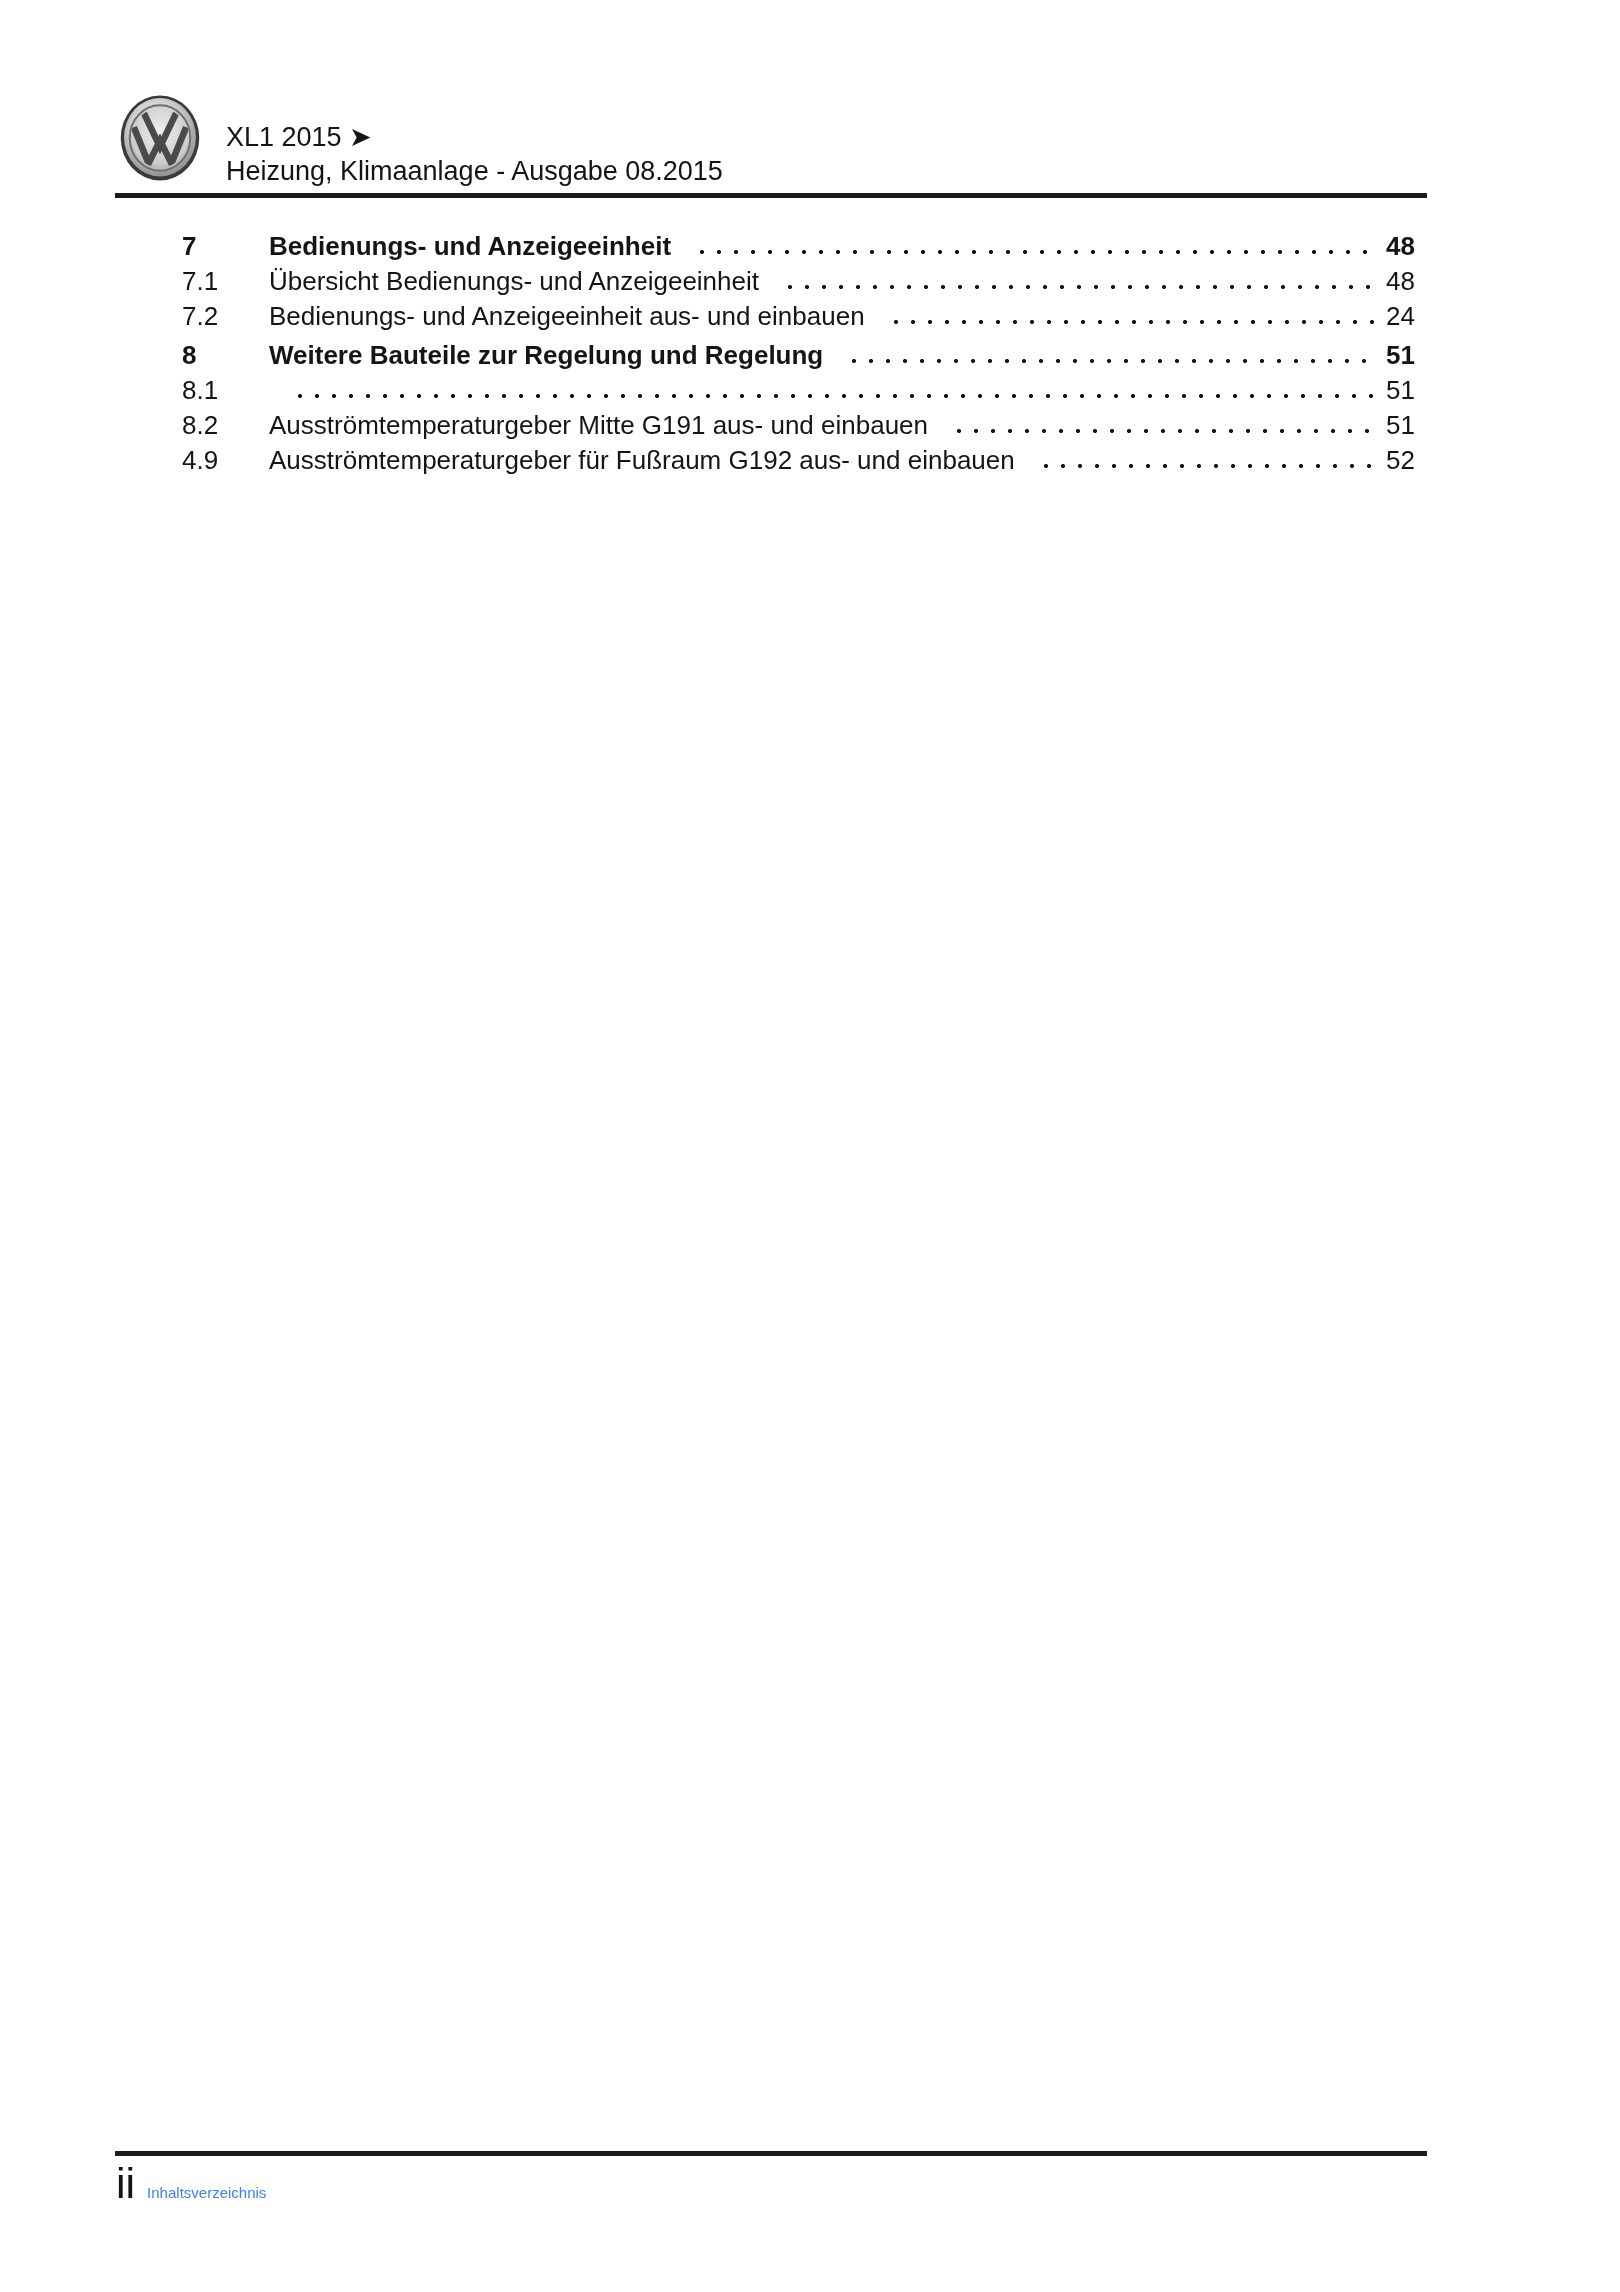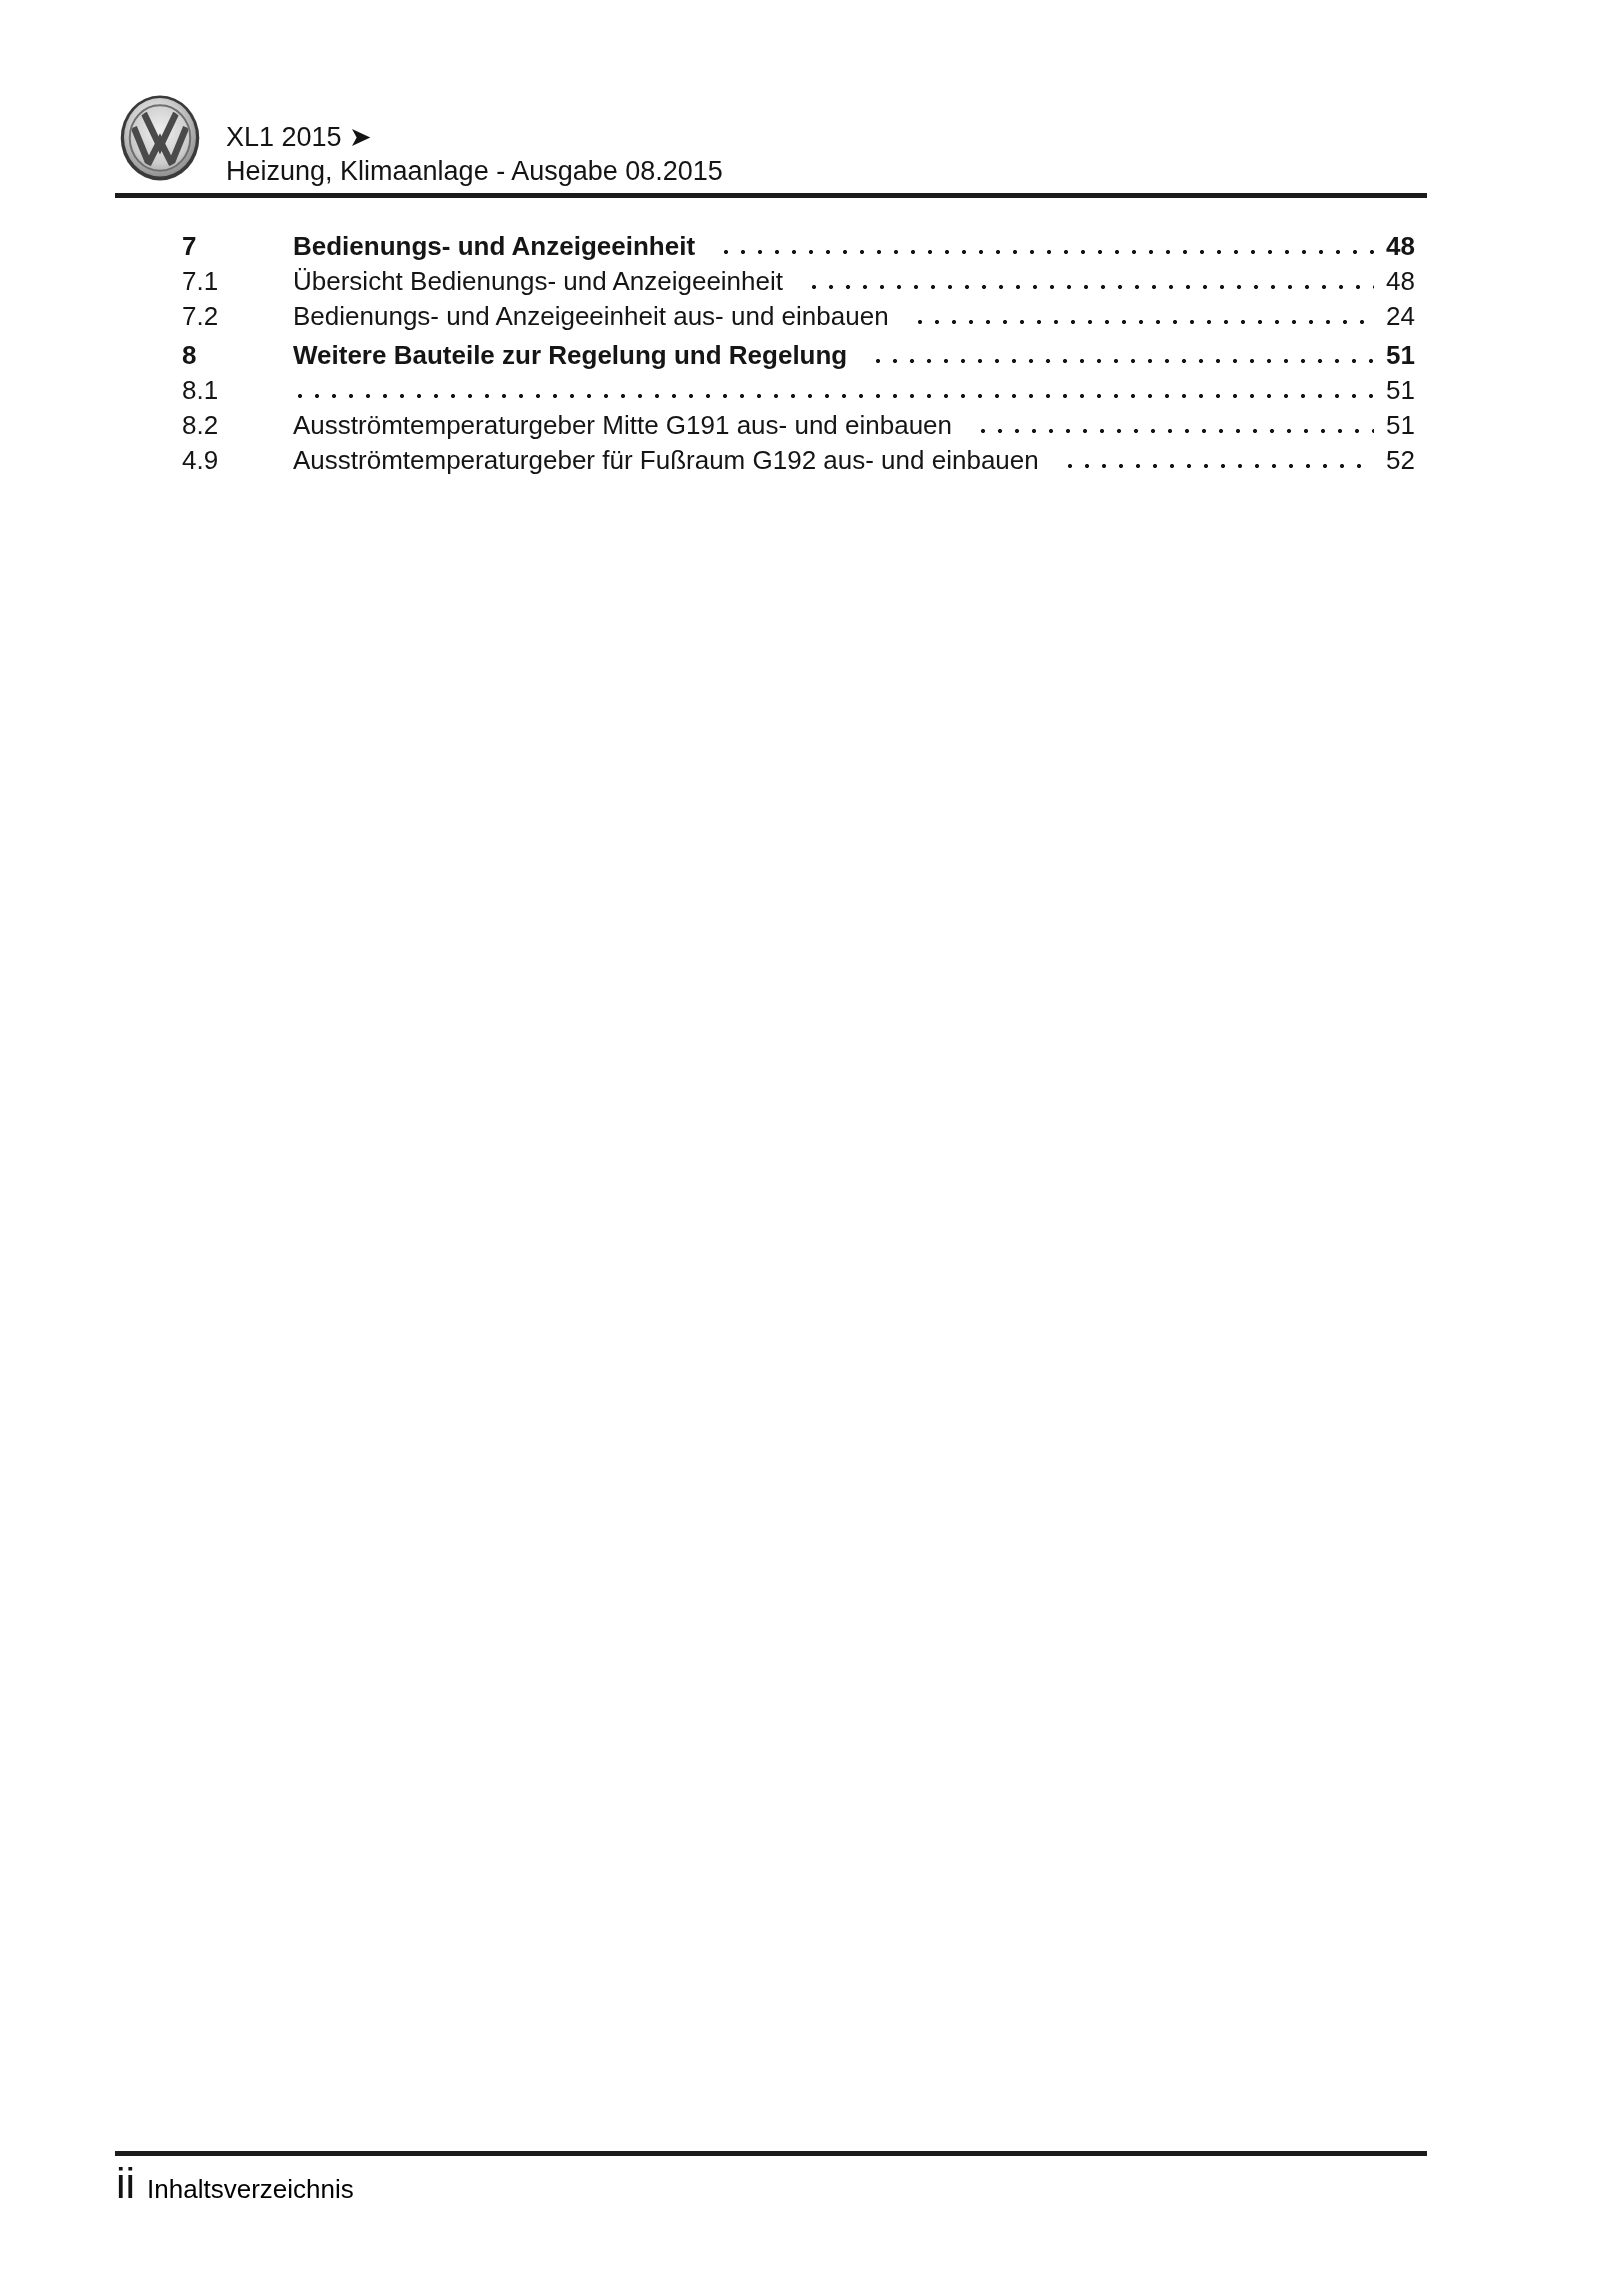--- a/index.html
+++ b/index.html
@@ -25,37 +25,37 @@
   .toc {
     position:absolute; left:182px; top:229px; width:1245px;
     font-size:26px; line-height:35px;
   }
   .toc-group + .toc-group { margin-top:3.6px; }
   .toc-row { display:flex; align-items:stretch; }
   .toc-row.bold .toc-num,
   .toc-row.bold .toc-title,
   .toc-row.bold .toc-page { font-weight:bold; }
   .toc-num { width:87px; flex:0 0 auto; }
-  .toc-title { white-space:nowrap; flex:0 0 auto;margin-left:24px; }
+  .toc-title { white-space:nowrap; flex:0 0 auto; }
   .toc-leader {
     flex:1 1 auto;
     margin-left:23px; margin-right:12.5px;
     background-image:radial-gradient(circle at 8px 23px, #151515 1.8px, rgba(0,0,0,0) 2.3px);
     background-size:17px 35px;
     background-repeat:repeat-x;
     min-width:18px;
   }
   .toc-page { flex:0 0 auto; min-width:41px; }
 
   .footer-line {
     position:absolute; left:116px; top:2162px;
     display:flex; align-items:baseline; gap:12px;
   }
   .footer-page { font-size:43px; line-height:1; color:#121212; }
-  .footer-label { font-size:26px; color:#000000; }
+  .footer-label { font-size:15px; color:#3b82f6; }
 </style>
 </head>
 <body>
 
 <div class="page">
 
   <header>
     <svg class="logo" width="82" height="90" viewBox="0 0 100 110" aria-hidden="true">
       <defs>
         <radialGradient id="ringGrad" cx="45%" cy="38%" r="65%">

